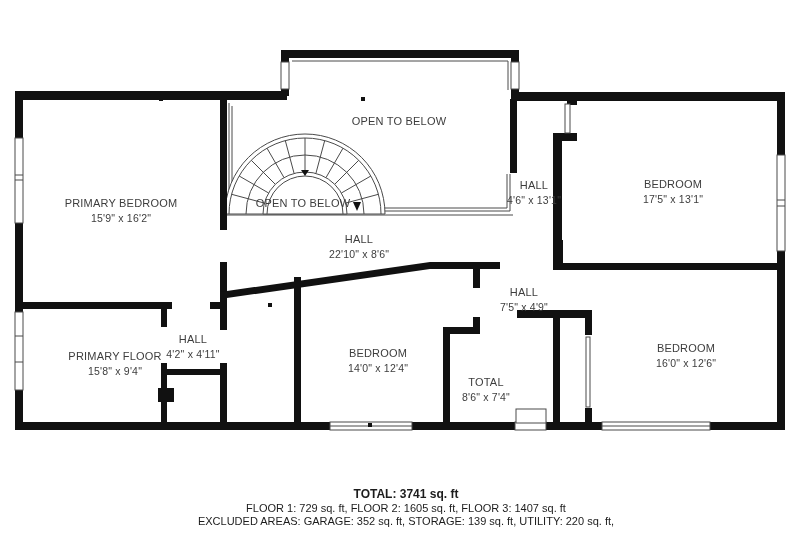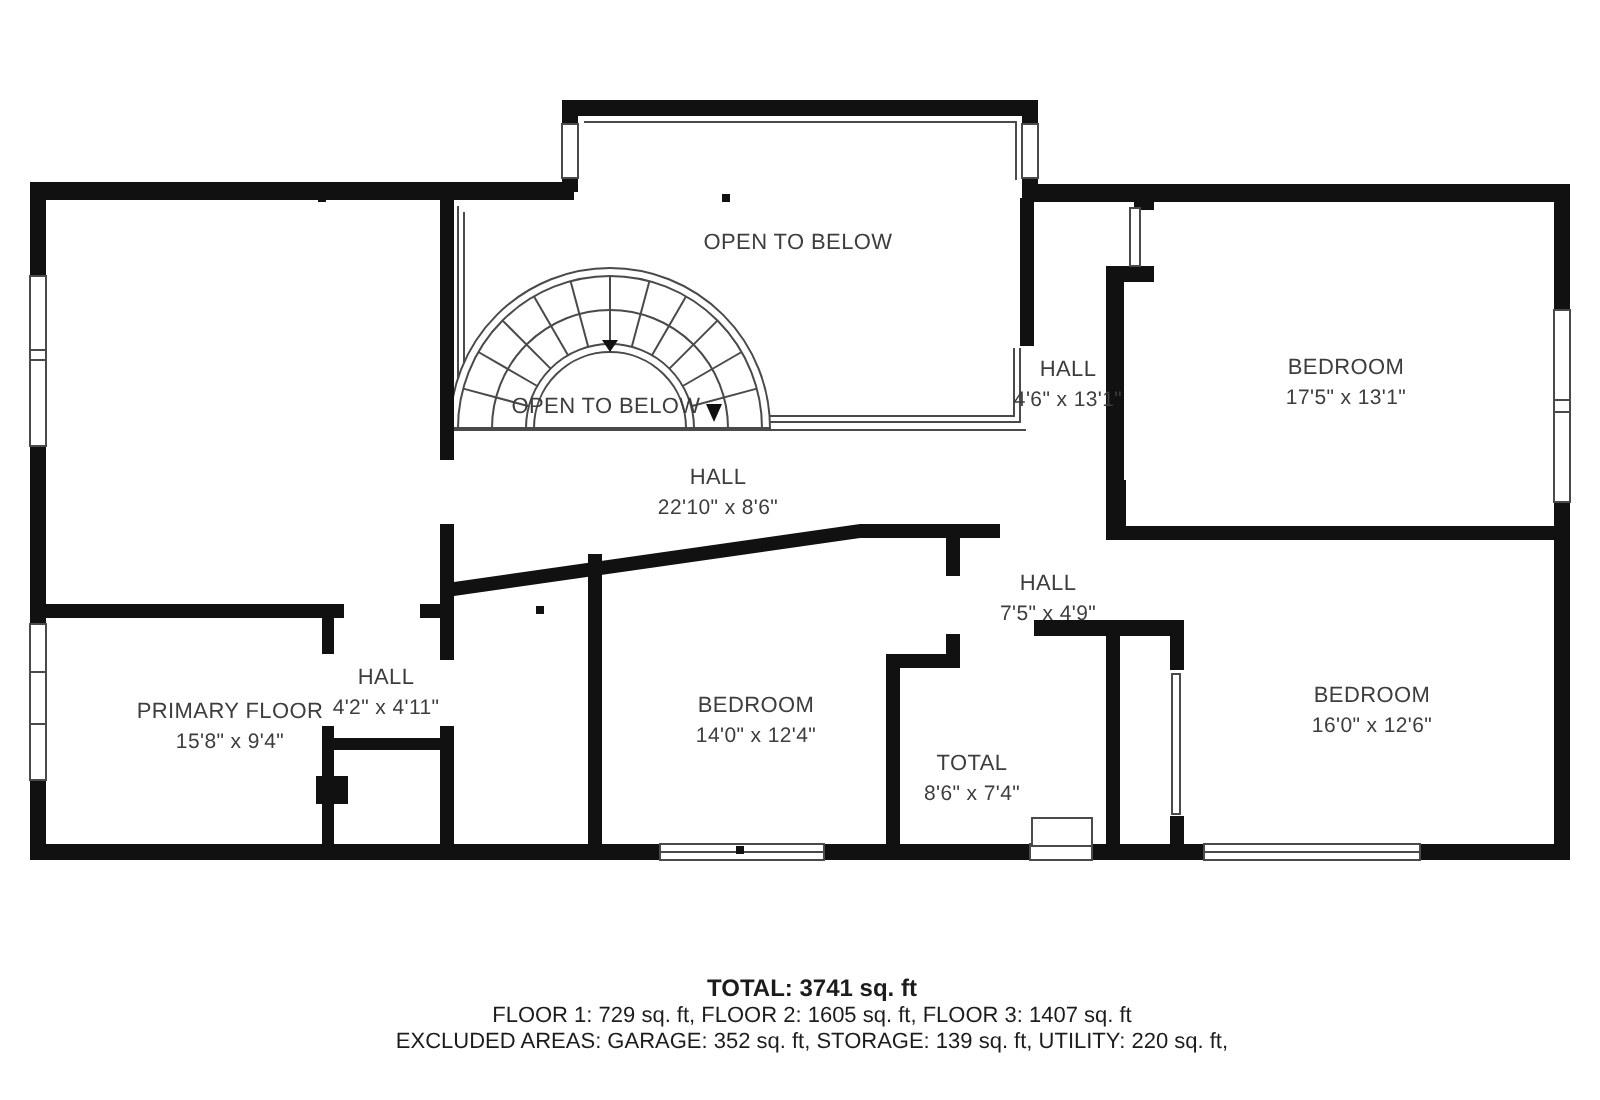--- a/index.html
+++ b/index.html
@@ -123,20 +123,24 @@
       <rect x="268" y="303" width="4" height="4"></rect>
       <rect x="368" y="423" width="4" height="4"></rect>
       <rect x="488" y="264" width="4" height="4"></rect>
       <rect x="855" y="264" width="0" height="0"></rect>
     </g>
   </svg>
 
   <div class="room-label" style="left:399px;top:122px;">
     <span>OPEN TO BELOW</span>
   </div>
+  <div class="room-label" style="left:121px;top:211px;">
+    <span>PRIMARY BEDROOM</span>
+    <span class="dims">15'9" x 16'2"</span>
+  </div>
   <div class="room-label" style="left:303px;top:204px;">
     <span>OPEN TO BELOW</span>
   </div>
   <div class="room-label" style="left:359px;top:247px;">
     <span>HALL</span>
     <span class="dims">22'10" x 8'6"</span>
   </div>
   <div class="room-label" style="left:534px;top:193px;">
     <span>HALL</span>
     <span class="dims">4'6" x 13'1"</span>

